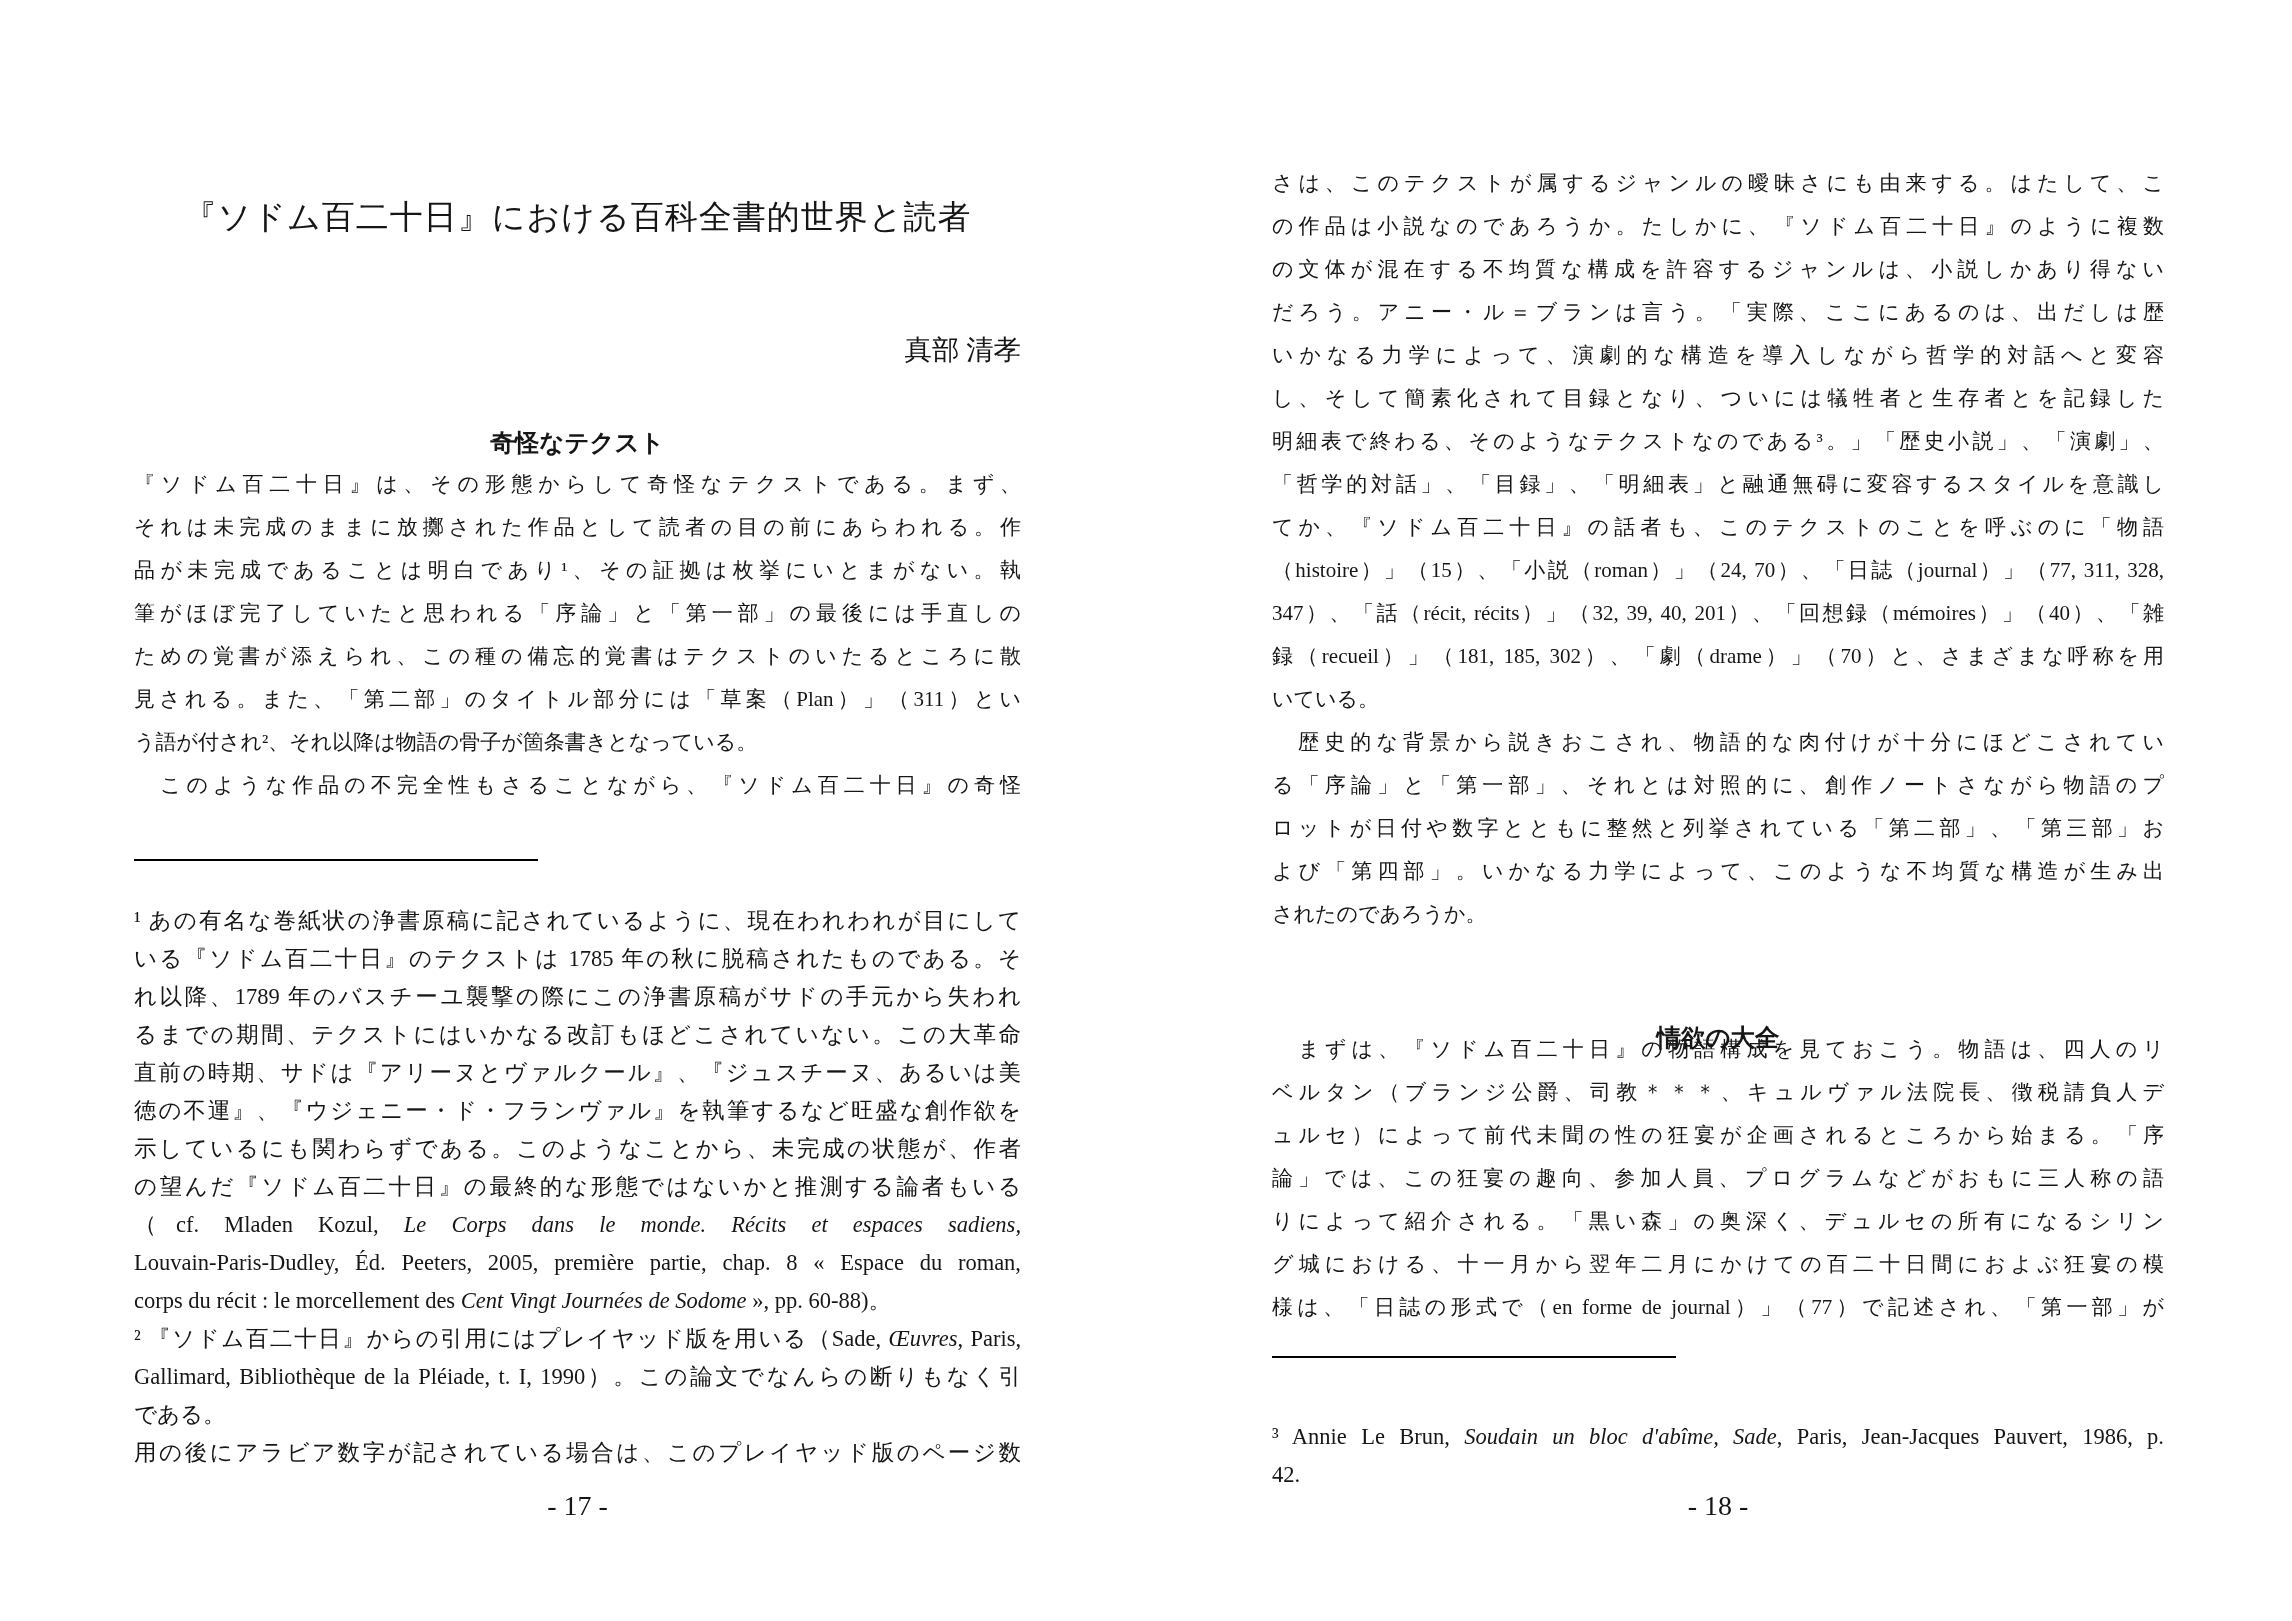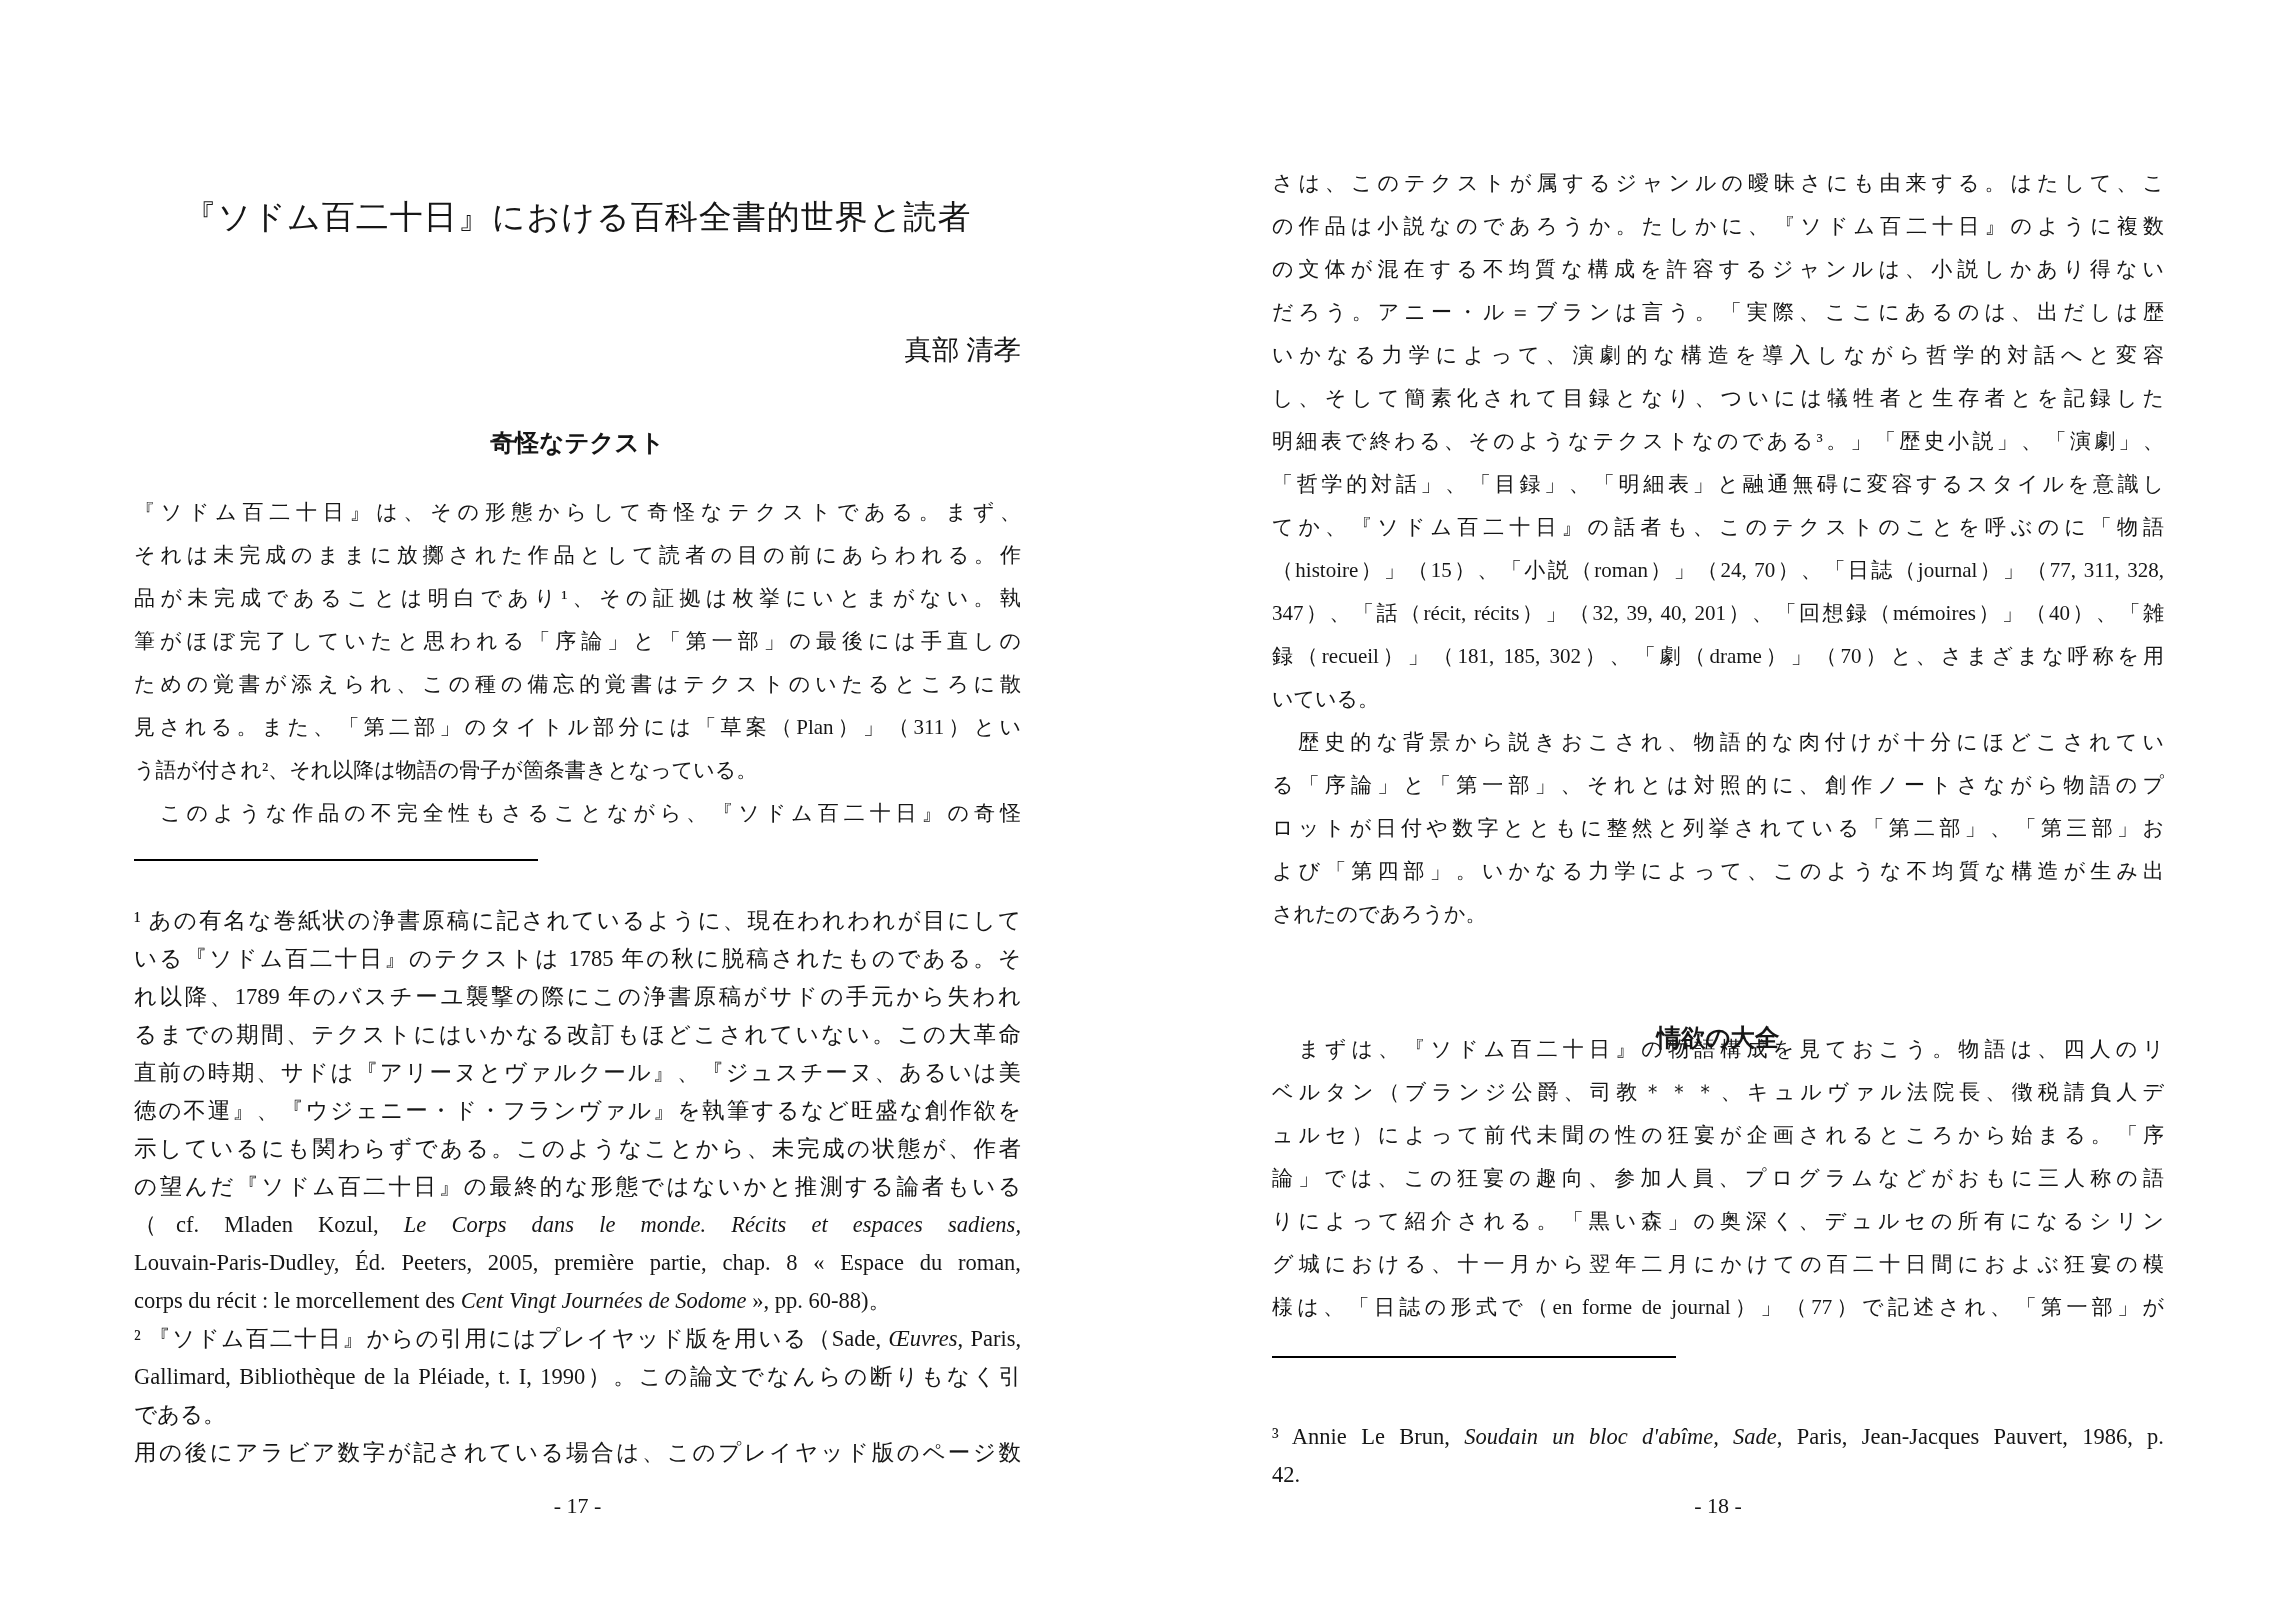--- a/index.html
+++ b/index.html
@@ -27,21 +27,21 @@
     font-size: 27.4px; text-align: right;
   }
   .sec-heading {
     height: 43px; line-height: 43px;
     font-size: 24.5px; font-weight: bold; text-align: center;
   }
   #left-heading { top: 421px; }
   #right-heading { top: 985px; margin-top: 31px; }
 
   .body-block { }
-  #left-body { top: 463px; margin-top: 28px; }
+  #left-body { top: 463px; }
   #right-body1 { top: 162px; }
   #right-body2 { top: 1028px; }
 
   .line {
     height: 43px; line-height: 43px;
     font-size: 21px;
     white-space: nowrap;
   }
   .jl { text-align: justify; text-align-last: justify; white-space: normal; height: 43px; overflow: hidden; }
   .ll { text-align: left; }
@@ -58,21 +58,21 @@
   #right-fn { top: 1418px; }
   .fn-block .line {
     height: 38px; line-height: 38px;
     font-size: 22.5px;
   }
 
   .it { font-style: italic; }
 
   .page-num {
     top: 1486px; height: 39px; line-height: 39px;
-    font-size: 22px; text-align: center;
+    font-size: 28px; text-align: center;
   }
 </style>
 </head>
 <body>
 
 <div id="canvas">
 
   <div class="page-col" id="left-col">
 
     <div class="abs doc-title">『ソドム百二十日』における百科全書的世界と読者</div>

